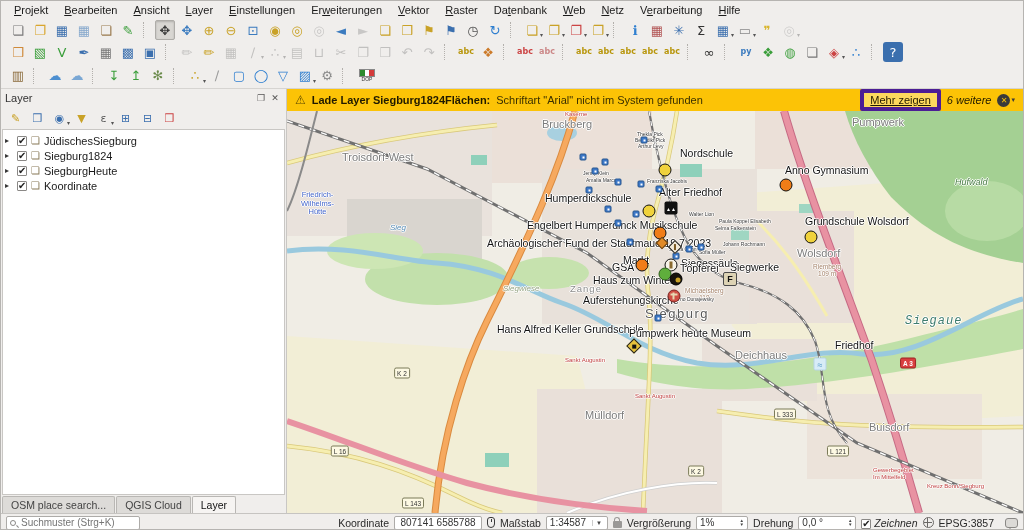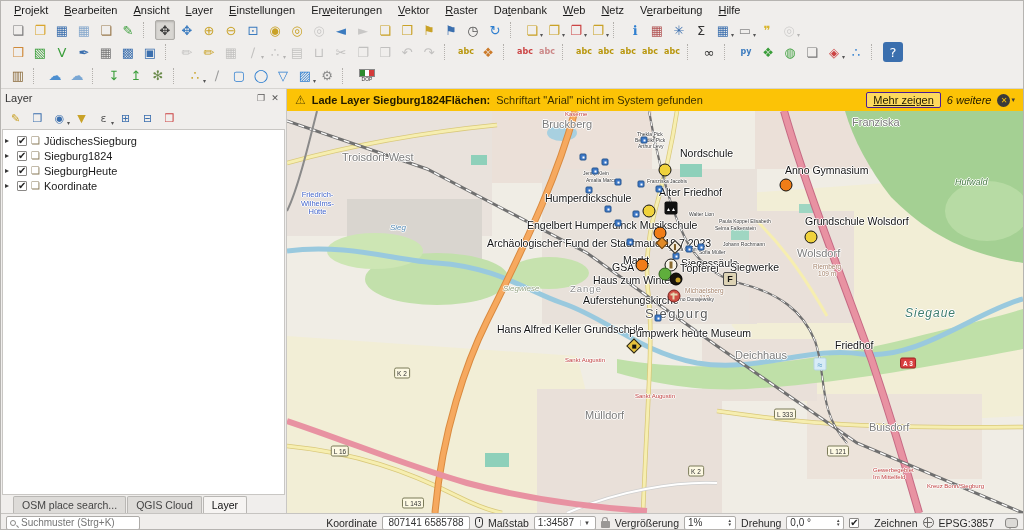--- a/index.html
+++ b/index.html
@@ -32,31 +32,31 @@
   .panel-toolbar{height:22px;display:flex;align-items:center;padding:0 4px;gap:1px;}
   .panel-toolbar .tbtn{width:19px;height:19px;}
   .panel-toolbar .tbtn .g{font-size:11px;}
   .layer-tree{flex:1;background:#fff;border:1px solid #c9c7c4;margin:0 1px;padding:3px 2px;overflow:hidden;}
   .lrow{display:flex;align-items:center;height:15px;font-size:11px;gap:4px;}
   .arr{font-size:8px;color:#333;width:8px;}
   .cb{width:10px;height:10px;border:1px solid #8a8886;background:#fff;border-radius:1px;position:relative;}
   .cb.on::after{content:"✔";position:absolute;left:0px;top:-2px;font-size:10px;color:#222;}
   .gicon{font-size:10px;color:#8a7b5a;}
   .lrow .lbl{color:#1a1a1a;}
-  .panel-tabs{height:18px;display:flex;align-items:flex-end;padding-left:12px;background:#f0eeec;}
+  .panel-tabs{height:18px;display:flex;align-items:flex-end;padding-left:1px;background:#f0eeec;}
   .tab{font-size:10.5px;padding:2px 8px;border:1px solid #b9b7b4;border-bottom:none;background:#dddbd8;color:#444;margin-right:1px;border-radius:2px 2px 0 0;white-space:nowrap;}
   .tab.active{background:#f6f4f2;color:#111;}
   
   .rightside{flex:1;display:flex;flex-direction:column;}
   .msgbar{height:22px;background:#fcc306;display:flex;align-items:center;padding:0 8px;gap:6px;font-size:11px;}
   .warnico{color:#5f4b00;font-size:12px;}
   .msgtitle{font-weight:bold;color:#201a00;white-space:nowrap;}
   .msgtext{color:#3a3000;white-space:nowrap;overflow:hidden;text-overflow:ellipsis;}
   .msgspacer{flex:1;}
-  .morebtn{background:#fdd95e;border:1px solid #4c1d95;border-radius:2px;font-size:11px;padding:1px 6px;text-decoration:underline;color:#201a00;white-space:nowrap;}
+  .morebtn{background:#fdd95e;border:4px solid #4c1d95;border-radius:2px;font-size:11px;padding:1px 6px;text-decoration:underline;color:#201a00;white-space:nowrap;}
   .morecount{font-style:italic;color:#201a00;white-space:nowrap;}
   .msgclose{background:transparent;border:none;display:flex;align-items:center;gap:1px;padding:0;}
   .xcirc{width:13px;height:13px;background:#3a3a3a;color:#fcc306;border-radius:50%;font-size:8px;display:flex;align-items:center;justify-content:center;}
   .xdd{font-size:7px;color:#3a3a3a;}
   
   .map{position:relative;width:736px;height:402px;overflow:hidden;background:#f0ede5;}
   .map svg{position:absolute;left:0;top:0;}
   .ml{position:absolute;white-space:pre-line;pointer-events:none;line-height:1.15;
       text-shadow:1px 0 0 #fff,-1px 0 0 #fff,0 1px 0 #fff,0 -1px 0 #fff;}
   .ml-place{font-size:11px;color:#7c7c7c;}
@@ -110,21 +110,21 @@
   .scombo .cdd{margin-left:6px;font-size:6px;color:#444;border-left:1px solid #ccc;padding-left:3px;}
   .spin .arrows{display:flex;flex-direction:column;margin-left:4px;font-size:4.5px;line-height:4px;color:#444;}
   .coordbox{width:88px;justify-content:center;}
   .scalebox{width:62px;text-align:right;}
   .magbox{width:52px;justify-content:space-between;}
   .rotbox{width:58px;justify-content:space-between;}
   .mousico{width:8px;height:11px;border:1.2px solid #3a3a3a;border-radius:3px 3px 4px 4px;position:relative;}
   .mousico::after{content:"";position:absolute;left:2.6px;top:1px;width:1px;height:3px;background:#3a3a3a;}
   .lockico{width:9px;height:7px;background:#9a9896;border-radius:1px;position:relative;margin-top:4px;}
   .lockico::before{content:"";position:absolute;left:1.5px;top:-4px;width:4px;height:4px;border:1.3px solid #9a9896;border-bottom:none;border-radius:3px 3px 0 0;}
-  .sbcheck{display:flex;align-items:center;gap:15px;}
+  .sbcheck{display:flex;align-items:flex-end;gap:3px;font-style:italic;}
   .sbcb{width:10px;height:10px;border:1px solid #8a8886;background:#fff;border-radius:1px;position:relative;}
   .sbcb.on::after{content:"✔";position:absolute;left:0;top:-2px;font-size:10px;color:#222;}
   .globico{width:11px;height:11px;border:1.2px solid #6a6866;border-radius:50%;position:relative;}
   .globico::before{content:"";position:absolute;left:0;top:4px;width:8.5px;height:1px;background:#6a6866;}
   .globico::after{content:"";position:absolute;left:3.6px;top:0;width:1px;height:8.5px;background:#6a6866;}
   .bubble{width:13px;height:10px;background:#dcdad7;border:1px solid #8a8886;border-radius:3px;position:relative;margin-left:6px;}
   .bubble::after{content:"";position:absolute;left:2px;bottom:-4px;border:2px solid transparent;border-top-color:#8a8886;}
   .sspacer{flex:1;}
 </style>
 </head>
@@ -558,21 +558,21 @@
           <path d="M497,0 C520,80 560,180 585,250 C605,310 620,360 632,402" fill="none" stroke="#e892a2" stroke-width="6"></path>
           <path d="M0,310 C60,330 120,355 180,372 C240,388 300,396 360,400" fill="none" stroke="#e892a2" stroke-width="6"></path>
           <path d="M0,10 L140,58 L300,142 L430,235 L570,332 L736,402" fill="none" stroke="#707070" stroke-width="3"></path>
           <path d="M0,10 L140,58 L300,142 L430,235 L570,332 L736,402" fill="none" stroke="#ffffff" stroke-width="1.4" stroke-dasharray="6 6"></path>
           <path d="M362,0 C372,55 382,92 394,118 C406,148 428,166 452,172 C492,182 516,200 528,230 C540,262 530,300 560,332" fill="none" stroke="#707070" stroke-width="2.2"></path>
           <path d="M362,0 C372,55 382,92 394,118 C406,148 428,166 452,172 C492,182 516,200 528,230 C540,262 530,300 560,332" fill="none" stroke="#ffffff" stroke-width="1" stroke-dasharray="5 5"></path>
           <path d="M30,0 C20,40 10,80 0,100" fill="none" stroke="#8a8a8a" stroke-width="2"></path>
         </svg>
       <div class="ml ml-place" style="left: 55px; top: 40px;">Troisdorf-West</div>
           <div class="ml ml-place" style="left: 255px; top: 7px;">Bruckberg</div>
-          <div class="ml ml-place" style="left: 565px; top: 5px;">Franziska</div>
+          <div class="ml ml-place" style="left: 565px; top: 5px;">Pumpwerk</div>
           <div class="ml ml-red" style="left: 278px; top: 0px;">Kaserne</div>
           <div class="ml ml-blue" style="left: 14px; top: 80px;">Friedrich-
 Wilhelms-
 Hütte</div>
           <div class="ml ml-water" style="left: 103px; top: 112px;">Sieg</div>
           <div class="ml ml-feature" style="left: 352px; top: 36px; margin-left: 41px;">Nordschule</div>
           <div class="ml ml-feature" style="left: 498px; top: 53px;">Anno Gymnasium</div>
           <div class="ml ml-feature" style="left: 258px; top: 81px;">Humperdickschule</div>
           <div class="ml ml-feature" style="left: 372px; top: 75px;">Alter Friedhof</div>
           <div class="ml ml-feature" style="left: 240px; top: 108px;">Engelbert Humperdinck Musikschule</div>
@@ -588,21 +588,21 @@
           <div class="ml ml-feature" style="left: 342px; top: 216px;">Pumpwerk heute Museum</div>
           <div class="ml ml-feature" style="left: 443px; top: 150px;">Siegwerke</div>
           <div class="ml ml-feature" style="left: 548px; top: 228px;">Friedhof</div>
           <div class="ml ml-city" style="left: 358px; top: 196px;">Siegburg</div>
           <div class="ml ml-place2" style="left: 283px; top: 173px;">Zange</div>
           <div class="ml ml-place" style="left: 510px; top: 136px;">Wolsdorf</div>
           <div class="ml ml-place" style="left: 448px; top: 238px;">Deichhaus</div>
           <div class="ml ml-place" style="left: 298px; top: 298px;">Mülldorf</div>
           <div class="ml ml-place" style="left: 582px; top: 310px;">Buisdorf</div>
           <div class="ml ml-landuse-i" style="left: 216px; top: 173px;">Siegwiese</div>
-          <div class="ml ml-green-big" style="left: 618px; top: 196px;">Siegaue</div>
+          <div class="ml ml-green-big" style="left: 618px; top: 204px; font-family: Liberation Mono, monospace;">Siegaue</div>
           <div class="ml ml-green" style="left: 668px; top: 66px;">Hufwald</div>
           <div class="ml ml-peak" style="left: 526px; top: 152px;">Riemberg
 109 m</div>
           <div class="ml ml-peak" style="left: 398px; top: 176px;">Michaelsberg
 118</div>
           <div class="ml ml-tiny" style="left: 350px; top: 21px;">Thekla Pick</div>
           <div class="ml ml-tiny" style="left: 348px; top: 27px;">Benedikt Pick</div>
           <div class="ml ml-tiny" style="left: 351px; top: 33px;">Arthur Levy</div>
           <div class="ml ml-tiny" style="left: 296px; top: 60px;">Jenny Klein</div>
           <div class="ml ml-tiny" style="left: 299px; top: 67px;">Amalia Marcus</div>

